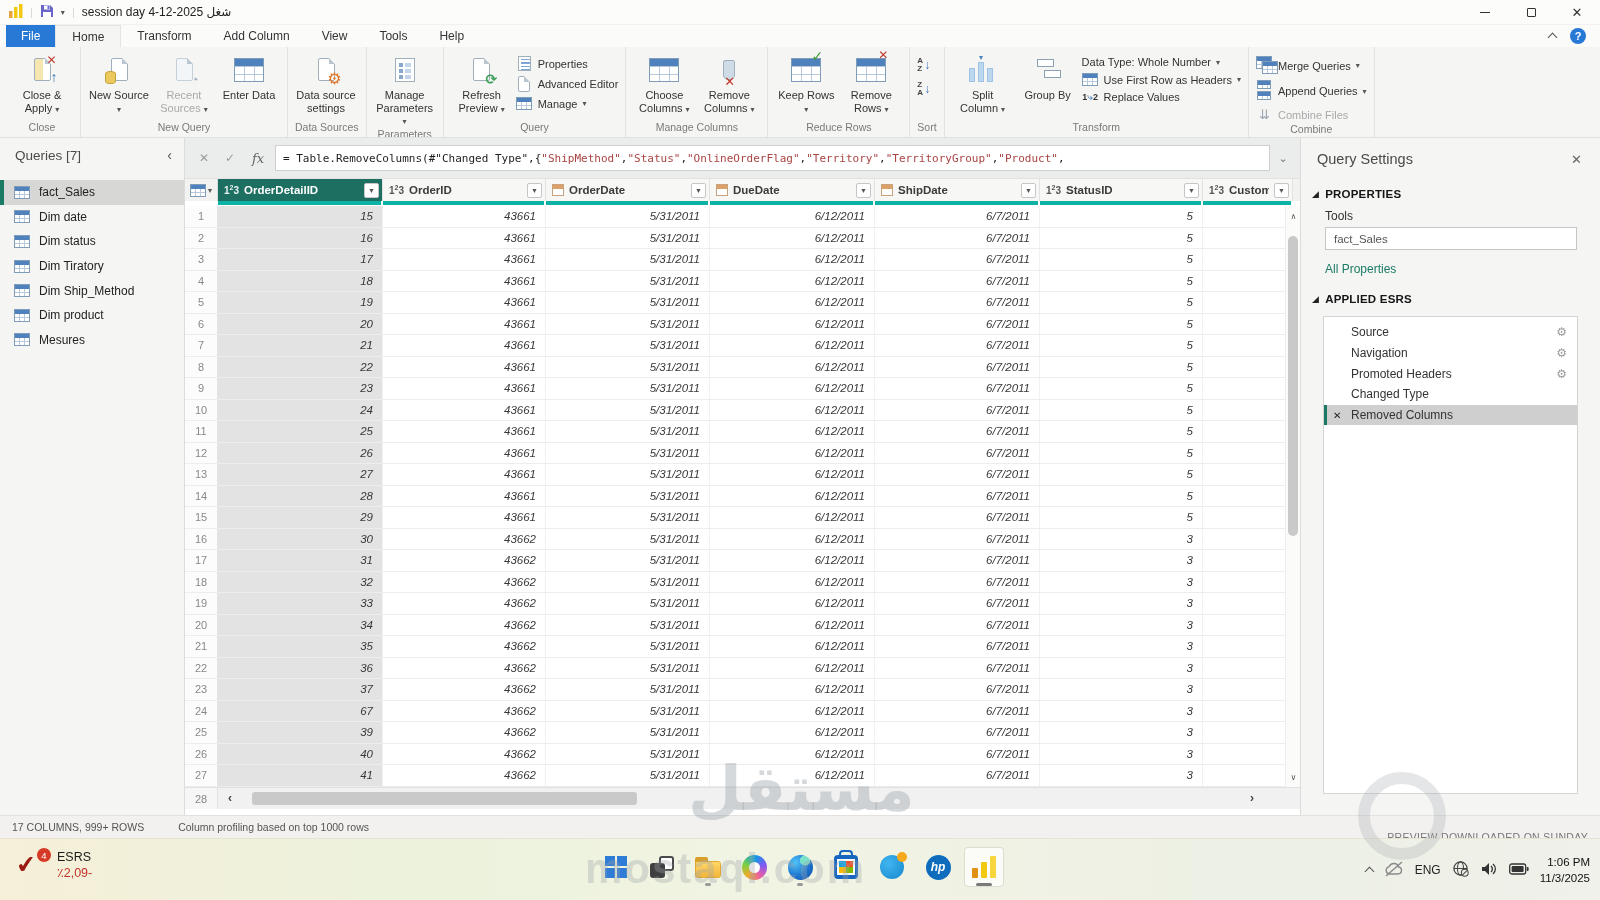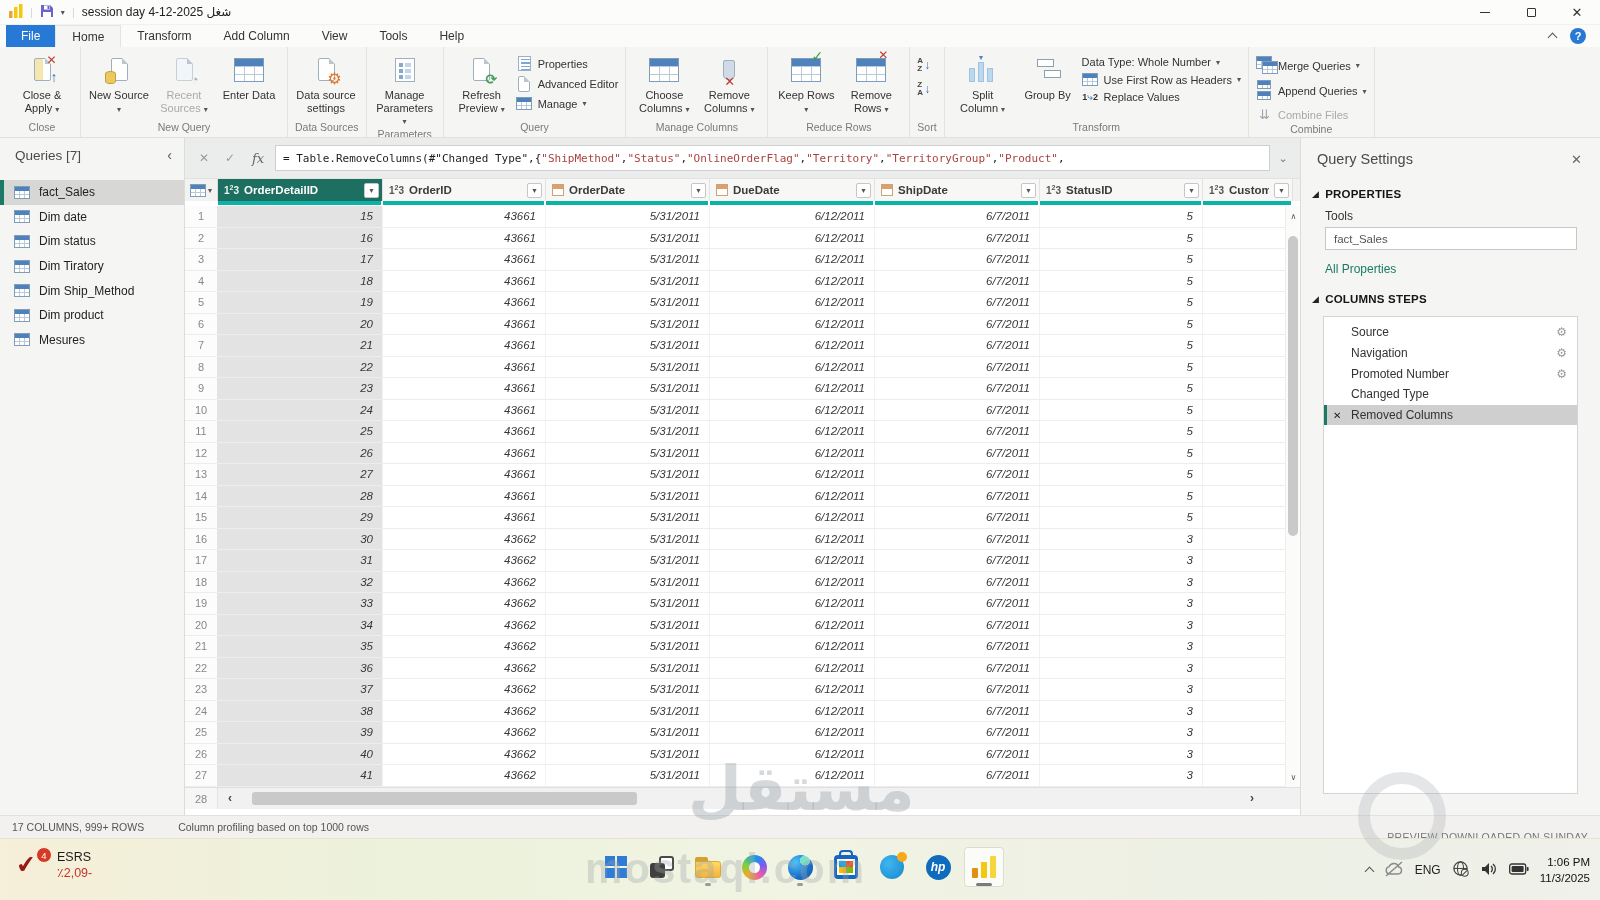--- a/index.html
+++ b/index.html
@@ -838,21 +838,21 @@
           <div class="tcell selcol" style="width:165px">37</div>
           <div class="tcell" style="width:163px">43662</div>
           <div class="tcell" style="width:164px">5/31/2011</div>
           <div class="tcell" style="width:165px">6/12/2011</div>
           <div class="tcell" style="width:165px">6/7/2011</div>
           <div class="tcell" style="width:163px">3</div>
           <div class="tcell" style="width:90px"></div>
         </div>
         <div class="trow">
           <span class="rownum">24</span>
-          <div class="tcell selcol" style="width:165px">38</div>
+          <div class="tcell selcol" style="width:165px">67</div>
           <div class="tcell" style="width:163px">43662</div>
           <div class="tcell" style="width:164px">5/31/2011</div>
           <div class="tcell" style="width:165px">6/12/2011</div>
           <div class="tcell" style="width:165px">6/7/2011</div>
           <div class="tcell" style="width:163px">3</div>
           <div class="tcell" style="width:90px"></div>
         </div>
         <div class="trow">
           <span class="rownum">25</span>
           <div class="tcell selcol" style="width:165px">39</div>
@@ -906,33 +906,33 @@
     </div>
     <div class="secthead">
       <span class="tri">◢</span>
       <span>PROPERTIES</span>
     </div>
     <div class="namelbl">Tools</div>
     <input class="nameinput" readonly="" value="fact_Sales" style="">
     <div class="allprops">All Properties</div>
     <div class="secthead">
       <span class="tri">◢</span>
-      <span>COLUMNS STEPS</span>
+      <span>APPLIED ESRS</span>
     </div>
     <div class="stepsbox" id="steps">
         <div class="step">
           <span>Source</span>
           <span class="sgear">⚙</span>
         </div>
         <div class="step">
           <span>Navigation</span>
           <span class="sgear">⚙</span>
         </div>
         <div class="step">
-          <span>Promoted Number</span>
+          <span>Promoted Headers</span>
           <span class="sgear">⚙</span>
         </div>
         <div class="step">
           <span>Changed Type</span>
         </div>
         <div class="step sel">
           <span class="delx">✕</span>
           <span>Removed Columns</span>
         </div>
       </div>

